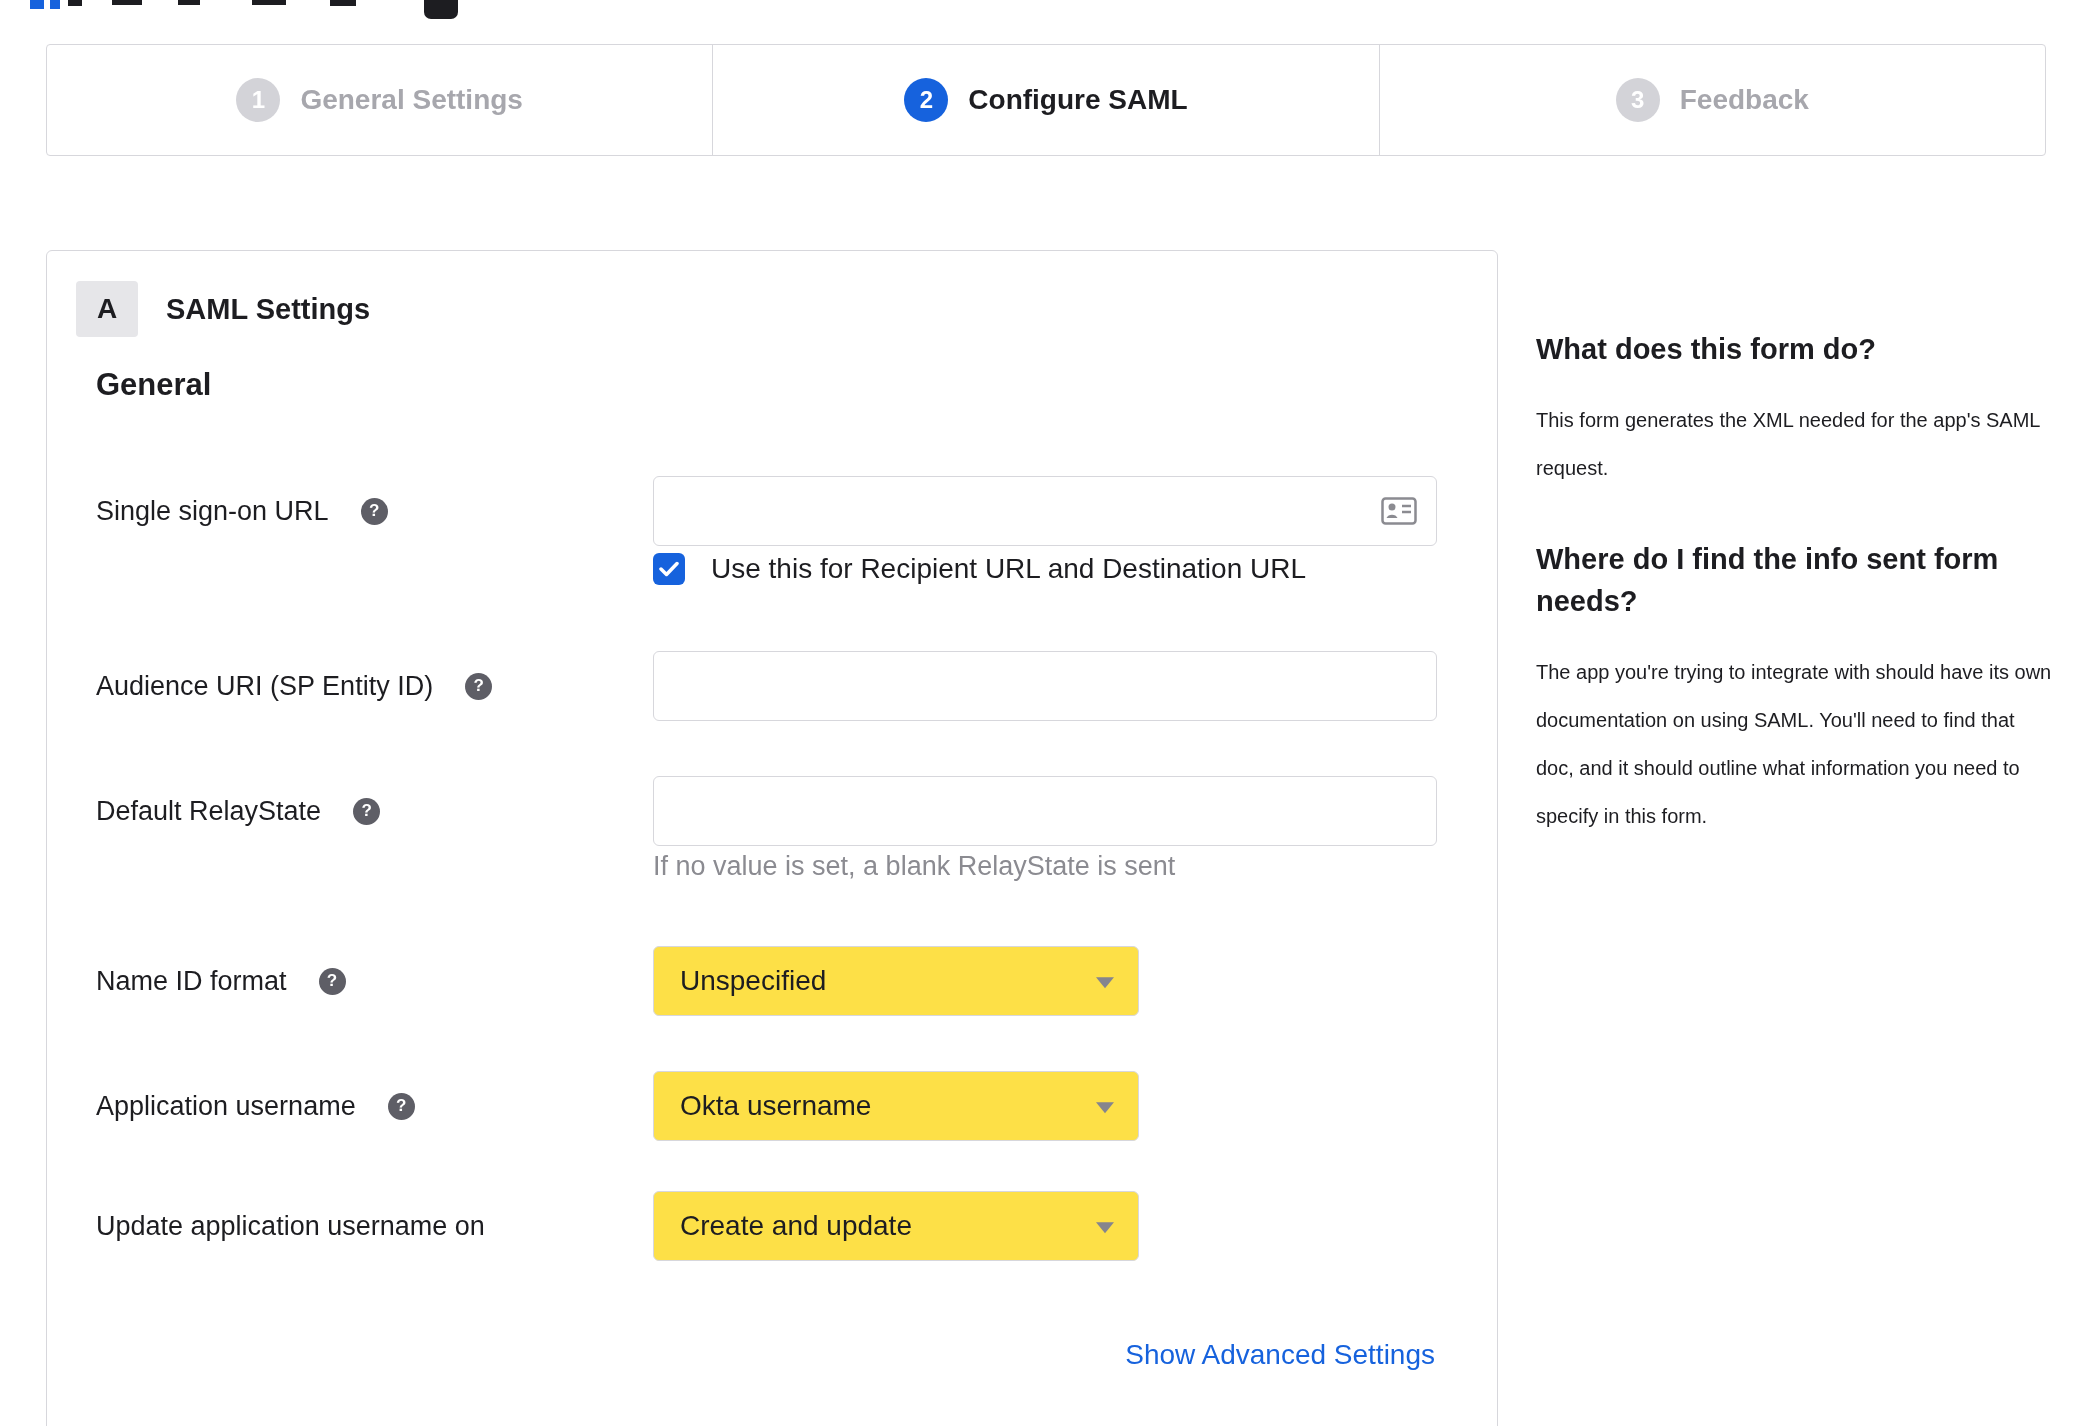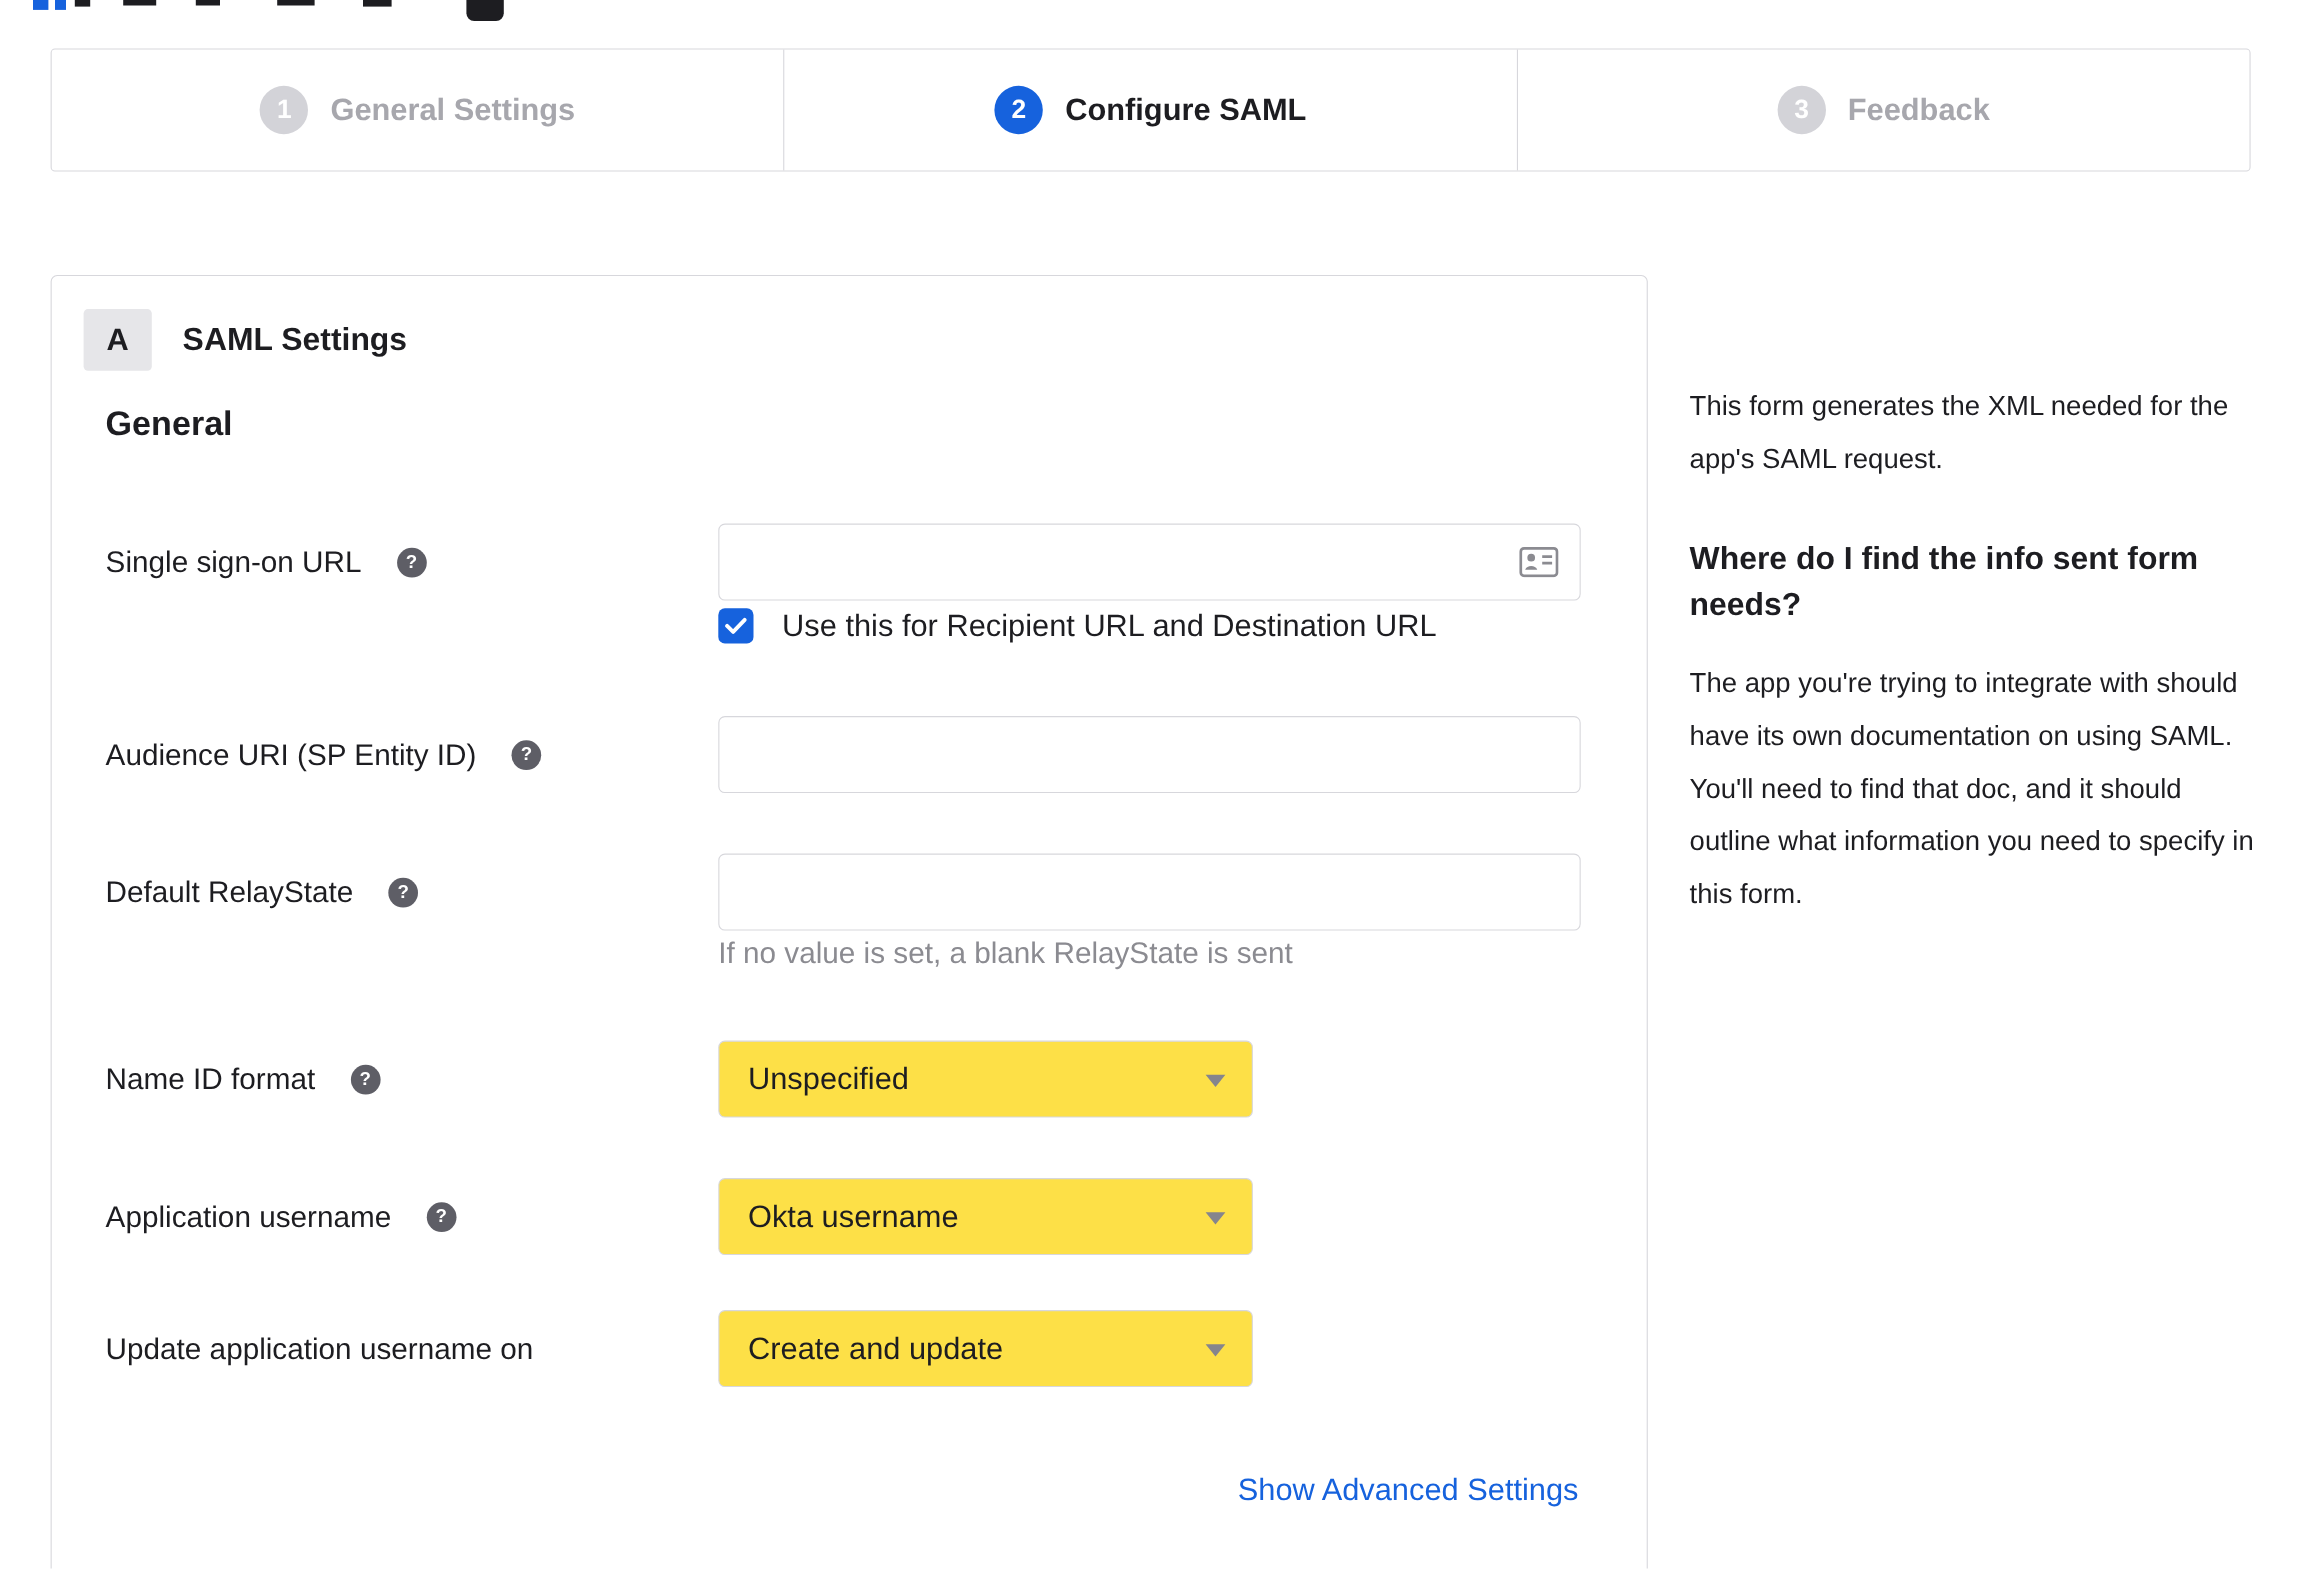--- a/index.html
+++ b/index.html
@@ -74,21 +74,21 @@
   }
   .checkbox-label { font-size:28px; color:#1d1d21; }
   .hint { position:absolute; left:606px; font-size:27px; color:#8b8b91; }
   .adv-link {
     position:absolute; right:62px; top:1088px; font-size:28px; color:#1662dd;
     text-decoration:none; cursor:pointer;
   }
   
   .help-col { position:absolute; left:1536px; top:328px; width:516px; }
   .help-col h3 { font-size:29px; line-height:42px; margin:0 0 26px; font-weight:bold; color:#1d1d21; }
-  .help-col p  { font-size:25px; line-height:48px; margin:17px 0 46px; color:#1d1d21; }
+  .help-col p  { font-size:20px; line-height:48px; margin:17px 0 46px; color:#1d1d21; }
 </style>
 </head>
 <body>
 
 <div>
   <div class="clip-frag" style="left:30px; width:14px; height:9px; background:#1662dd;"></div>
   <div class="clip-frag" style="left:50px; width:10px; height:9px; background:#1662dd;"></div>
   <div class="clip-frag" style="left:68px; width:14px; height:6px; background:#1d1d21;"></div>
   <div class="clip-frag" style="left:112px; width:30px; height:5px; background:#1d1d21;"></div>
   <div class="clip-frag" style="left:178px; width:22px; height:5px; background:#1d1d21;"></div>
@@ -207,16 +207,17 @@
         <span>Create and update</span>
         <span class="caret"></span>
       </div>
     </div>
   </div>
 
   <a class="adv-link">Show Advanced Settings</a>
 </div>
 
 <div class="help-col">
+  <h3>What does this form do?</h3>
   <p>This form generates the XML needed for the app's SAML request.</p>
   <h3>Where do I find the info sent form needs?</h3>
   <p>The app you're trying to integrate with should have its own documentation on using SAML. You'll need to find that doc, and it should outline what information you need to specify in this form.</p>
 </div>
 
 </body></html>

